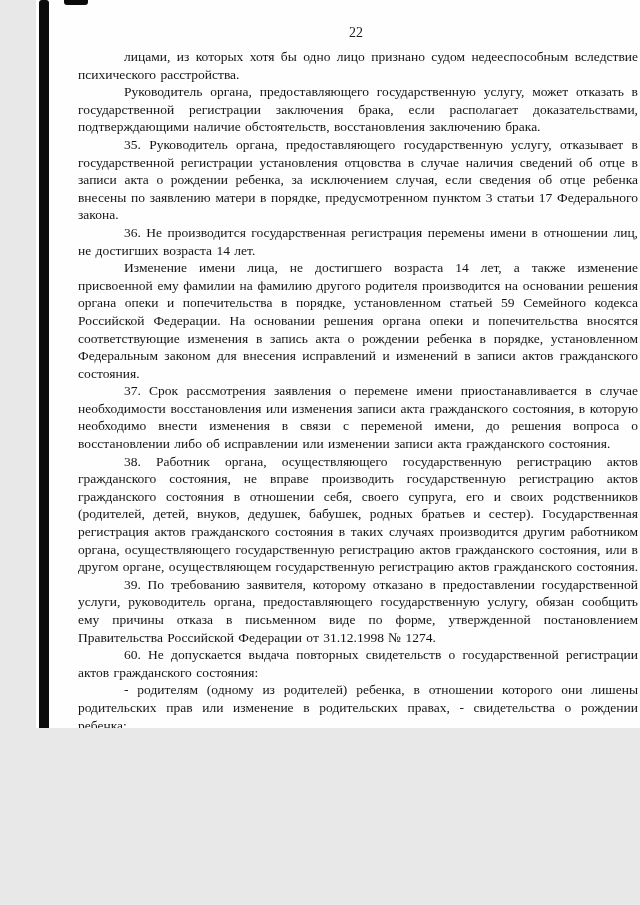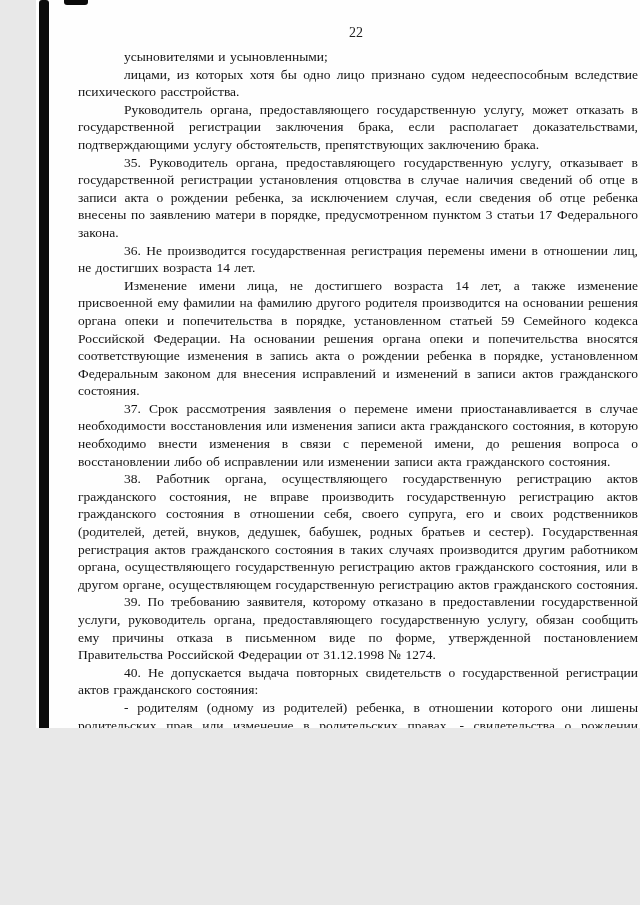--- a/index.html
+++ b/index.html
@@ -89,27 +89,26 @@
   <div class="scan-artifact edge-right"></div>
   <div class="scan-artifact edge-top-left-mark"></div>
   <div class="scan-artifact edge-top-right-mark"></div>
   <div class="scan-artifact edge-bottom-blob-left"></div>
   <div class="scan-artifact edge-bottom-blob-right"></div>
   <div class="scan-artifact edge-bottom-bar"></div>
 
   <div class="page-number">22</div>
 
   <div class="document-body">
-      <p>усыновителями и усыновленными;</p>
       <p>лицами, из которых хотя бы одно лицо признано судом недееспособным вследствие психического расстройства.</p>
-      <p>Руководитель органа, предоставляющего государственную услугу, может отказать в государственной регистрации заключения брака, если располагает доказательствами, подтверждающими услугу обстоятельств, препятствующих заключению брака.</p>
+      <p>Руководитель органа, предоставляющего государственную услугу, может отказать в государственной регистрации заключения брака, если располагает доказательствами, подтверждающими наличие обстоятельств, восстановления заключению брака.</p>
       <p>35. Руководитель органа, предоставляющего государственную услугу, отказывает в государственной регистрации установления отцовства в случае наличия сведений об отце в записи акта о рождении ребенка, за исключением случая, если сведения об отце ребенка внесены по заявлению матери в порядке, предусмотренном пунктом 3 статьи 17 Федерального закона.</p>
       <p>36. Не производится государственная регистрация перемены имени в отношении лиц, не достигших возраста 14 лет.</p>
       <p>Изменение имени лица, не достигшего возраста 14 лет, а также изменение присвоенной ему фамилии на фамилию другого родителя производится на основании решения органа опеки и попечительства в порядке, установленном статьей 59 Семейного кодекса Российской Федерации. На основании решения органа опеки и попечительства вносятся соответствующие изменения в запись акта о рождении ребенка в порядке, установленном Федеральным законом для внесения исправлений и изменений в записи актов гражданского состояния.</p>
       <p>37. Срок рассмотрения заявления о перемене имени приостанавливается в случае необходимости восстановления или изменения записи акта гражданского состояния, в которую необходимо внести изменения в связи с переменой имени, до решения вопроса о восстановлении либо об исправлении или изменении записи акта гражданского состояния.</p>
       <p>38. Работник органа, осуществляющего государственную регистрацию актов гражданского состояния, не вправе производить государственную регистрацию актов гражданского состояния в отношении себя, своего супруга, его и своих родственников (родителей, детей, внуков, дедушек, бабушек, родных братьев и сестер). Государственная регистрация актов гражданского состояния в таких случаях производится другим работником органа, осуществляющего государственную регистрацию актов гражданского состояния, или в другом органе, осуществляющем государственную регистрацию актов гражданского состояния.</p>
       <p>39. По требованию заявителя, которому отказано в предоставлении государственной услуги, руководитель органа, предоставляющего государственную услугу, обязан сообщить ему причины отказа в письменном виде по форме, утвержденной постановлением Правительства Российской Федерации от 31.12.1998 № 1274.</p>
-      <p>40. Не допускается выдача повторных свидетельств о государственной регистрации актов гражданского состояния:</p>
+      <p>60. Не допускается выдача повторных свидетельств о государственной регистрации актов гражданского состояния:</p>
       <p>- родителям (одному из родителей) ребенка, в отношении которого они лишены родительских прав или изменение в родительских правах, - свидетельства о рождении ребенка;</p>
       <p>- лицам, родственников брак, и лицам, брак которых признан недействительным, - свидетельства о заключении брака.</p>
     </div>
 
 </div>
 
 </body></html>

